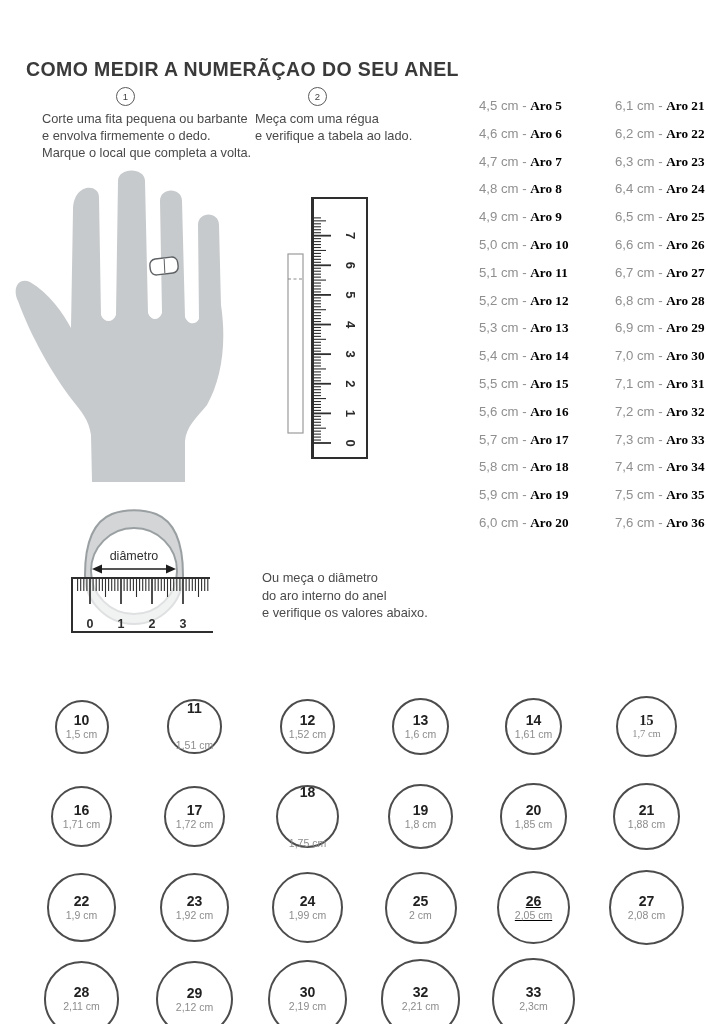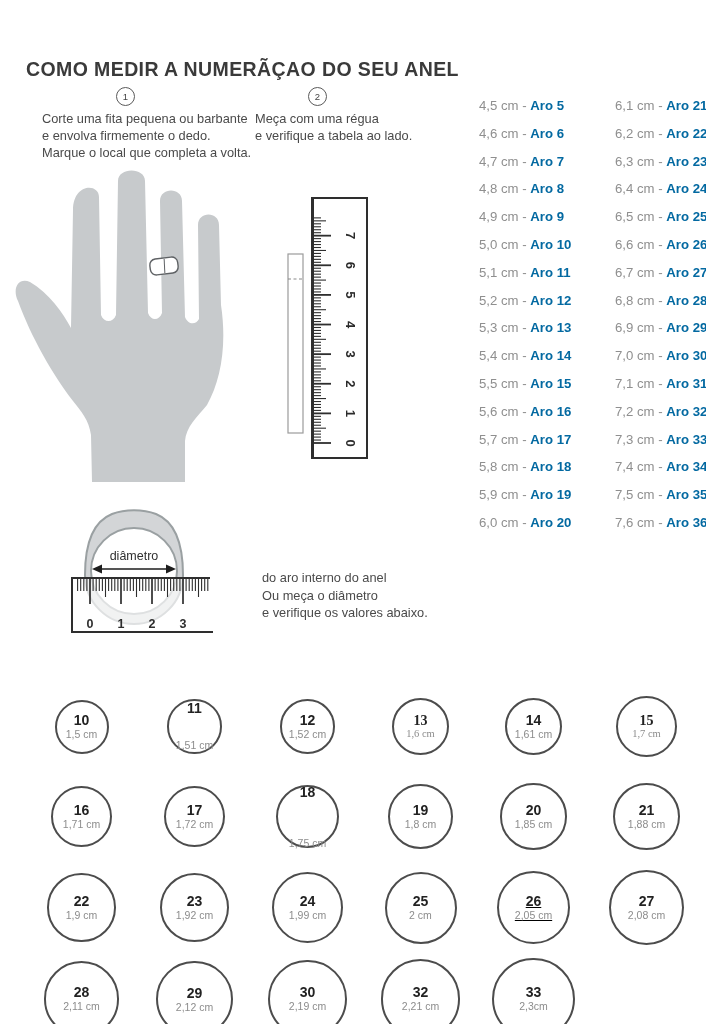--- a/index.html
+++ b/index.html
@@ -11,21 +11,21 @@
   .step-badge{width:17px;height:17px;border:1.2px solid #5a5a5a;border-radius:50%;
               display:flex;align-items:center;justify-content:center;
               font-size:9.5px;color:#444;margin-bottom:4px;background:#fff;}
   .step-line{font-size:12.8px;line-height:17px;color:#4a4a4a;white-space:nowrap;}
   .note{position:absolute;left:262px;top:569px;font-size:12.8px;line-height:17.5px;color:#4a4a4a;}
   .tcol{position:absolute;top:92px;}
   .tcol-left{left:479px;}
   .tcol-right{left:615px;}
   .t-row{height:27.8px;line-height:27.8px;font-size:13.2px;white-space:nowrap;}
   .t-cm{color:#8f8f8f;}
-  .t-aro{font-weight:bold;color:#0369a1;}
+  .t-aro{font-weight:bold;color:#000000;font-family:Liberation Serif, serif;}
   .ring-grid{position:absolute;left:25px;top:682px;display:grid;
              grid-template-columns:repeat(6,113px);grid-template-rows:89px 91px 91px 92px;
              align-items:center;justify-items:center;text-align:center;}
   .cell{display:flex;align-items:center;justify-content:center;}
   .circle{border:2px solid #4c4c4c;border-radius:50%;background:#fff;box-sizing:border-box;
           display:flex;flex-direction:column;align-items:center;justify-content:center;}
   .c-num{font-size:14px;font-weight:bold;color:#222;line-height:15px;}
   .c-cm{font-size:10.5px;color:#8c8c8c;line-height:12px;white-space:nowrap;}
   .illu{position:absolute;}
   svg text{font-family:"Liberation Sans",sans-serif;}
@@ -269,22 +269,22 @@
     <path d="M 150 80 H 12 V 134 H 153" fill="none" stroke="#2e2e2e" stroke-width="2"></path>
     <text id="dia-label" x="74" y="62" text-anchor="middle" font-size="12.5" font-weight="500" fill="#2f2f2f">diâmetro</text>
     <g>
       <line x1="38" y1="71" x2="110" y2="71" stroke="#1d1d1d" stroke-width="1.6"></line>
       <polygon points="32,71 42,66.5 42,75.5" fill="#1d1d1d"></polygon>
       <polygon points="116,71 106,66.5 106,75.5" fill="#1d1d1d"></polygon>
     </g>
   </svg>
 
   <div class="note">
+    <div>Ou meça o diâmetro</div>
     <div>do aro interno do anel</div>
-    <div>Ou meça o diâmetro</div>
     <div>e verifique os valores abaixo.</div>
   </div>
 
   <div class="ring-grid">
       <div class="cell">
         <div class="circle" style="height: 54px; width: 54px;">
           <div class="c-num">10</div>
           <div class="c-cm">1,5 cm</div>
         </div>
       </div>
@@ -294,21 +294,21 @@
           <div class="c-cm">1,51 cm</div>
         </div>
       </div>
       <div class="cell">
         <div class="circle" style="height: 54.72px; width: 54.72px;">
           <div class="c-num">12</div>
           <div class="c-cm">1,52 cm</div>
         </div>
       </div>
       <div class="cell">
-        <div class="circle" style="height: 57.6px; width: 57.6px; font-family: Liberation Serif, serif;">
+        <div class="circle" style="height: 57.6px; width: 57.6px;">
           <div class="c-num">13</div>
           <div class="c-cm">1,6 cm</div>
         </div>
       </div>
       <div class="cell">
         <div class="circle" style="height: 57.96px; width: 57.96px;">
           <div class="c-num">14</div>
           <div class="c-cm">1,61 cm</div>
         </div>
       </div>

